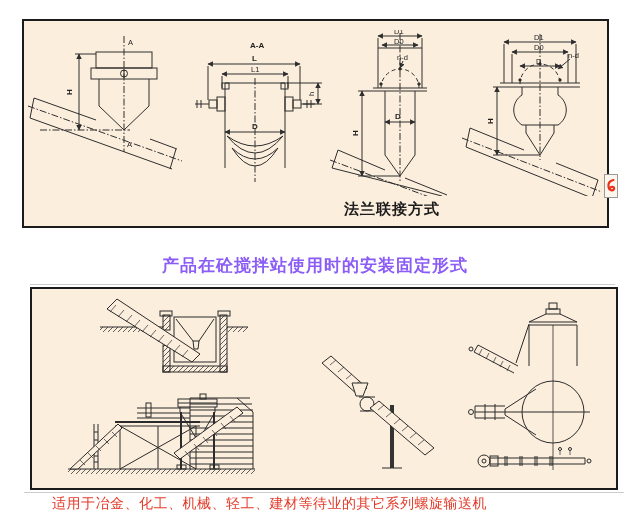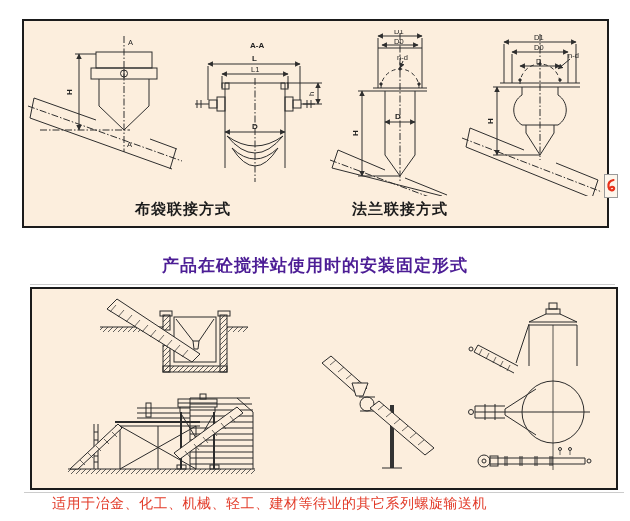--- a/index.html
+++ b/index.html
@@ -14,21 +14,21 @@
   }
   #top-panel{left:22px;top:19px;width:587px;height:209px;}
   #bottom-panel{left:30px;top:287px;width:588px;height:203px;}
   .panel svg{position:absolute;}
   .drawing-caption{
     position:absolute;width:140px;text-align:center;
     font-size:15px;font-weight:bold;color:#1c1c1c;letter-spacing:1px;
   }
   #section-heading{
     position:absolute;left:0;top:254px;width:630px;text-align:center;
-    font-size:17px;font-weight:bold;color:#4c1d95;letter-spacing:1px;
+    font-size:17px;font-weight:bold;color:#8b5cf6;letter-spacing:1px;
   }
   #bottom-caption{
     position:absolute;left:0;top:495px;width:539px;text-align:center;
     font-size:14px;color:#e23a28;letter-spacing:0.5px;
   }
   .hairline{position:absolute;height:1px;background:#cccccc;}
   #side-widget{
     position:absolute;left:604px;top:174px;width:14px;height:24px;
     box-sizing:border-box;background:#fdf6ec;border:1px solid #9a9a9a;
     display:flex;align-items:center;justify-content:center;cursor:pointer;
@@ -222,22 +222,21 @@
       <line x1="598" y1="180" x2="592" y2="198"></line>
       <line x1="462" y1="138" x2="602" y2="192" stroke-dasharray="7 2 1.5 2"></line>
     </g>
     <text class="dimtxt" x="534" y="40">D1</text>
     <text class="dimtxt" x="534" y="50">D0</text>
     <text class="dimtxt" x="536" y="63.5">D</text>
     <text class="dimtxt" x="568" y="58">n-d</text>
     <text class="dimtxt-b" x="493" y="124" transform="rotate(-90 493 124)">H</text>
   </svg>
 
-  <div class="drawing-caption" style="left:89px;top:179px">布袋联接方式</div>
-  <div class="drawing-caption" style="left:306px;top:179px">法兰联接方式</div>
+  <div class="drawing-caption" style="left:298px;top:179px">法兰联接方式</div>
 </div>
 
 <div class="hairline" style="left:30px;top:284px;width:585px"></div>
 <div class="hairline" style="left:24px;top:492px;width:600px"></div>
 
 <div id="section-heading">产品在砼搅拌站使用时的安装固定形式</div>
 
 <div class="panel" id="bottom-panel">
   <svg style="left:0;top:0" width="584" height="199" viewBox="32 289 584 199">
     <defs>

